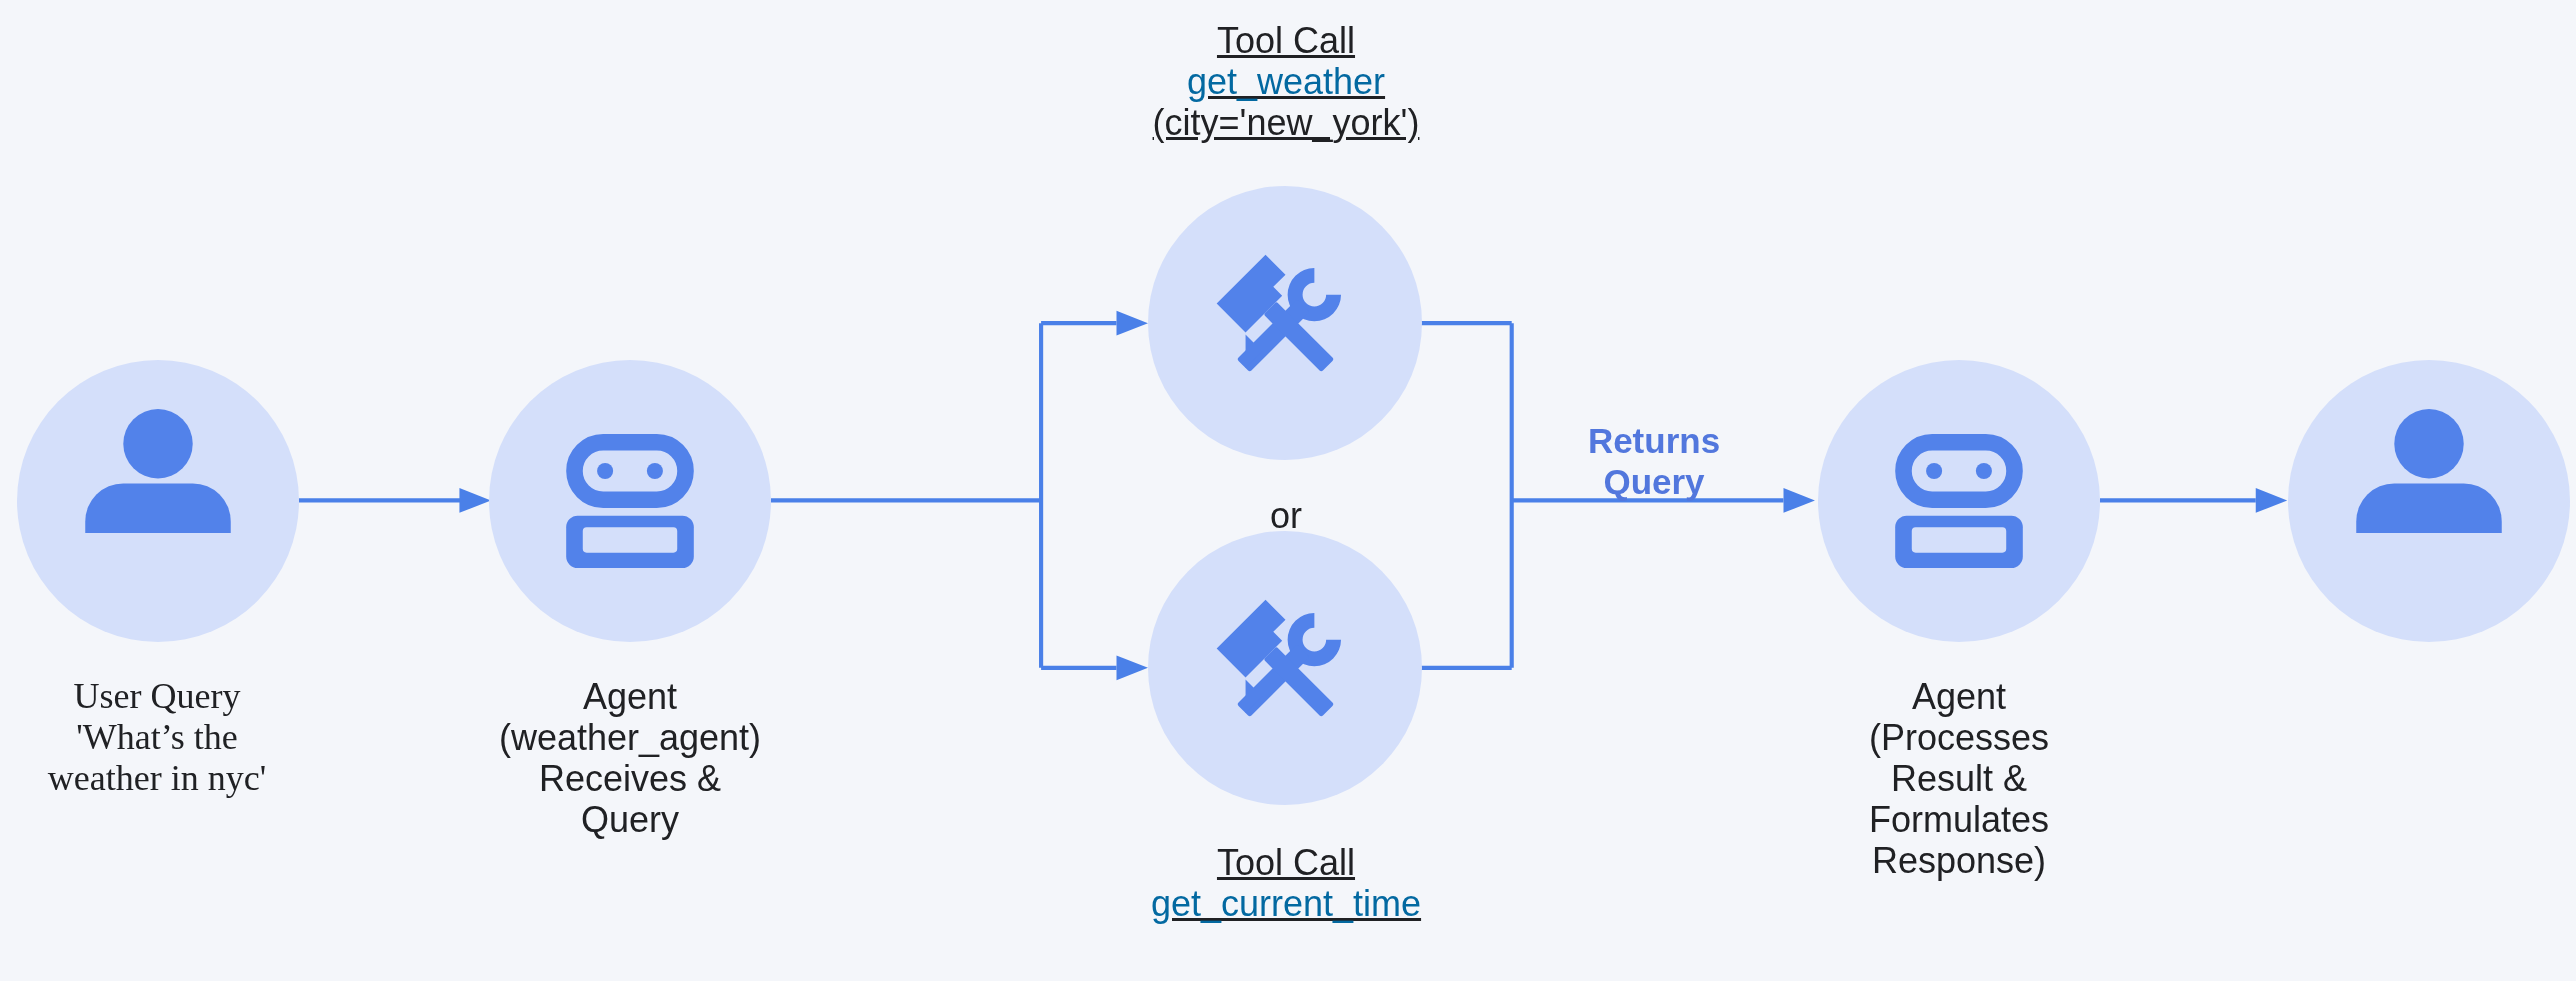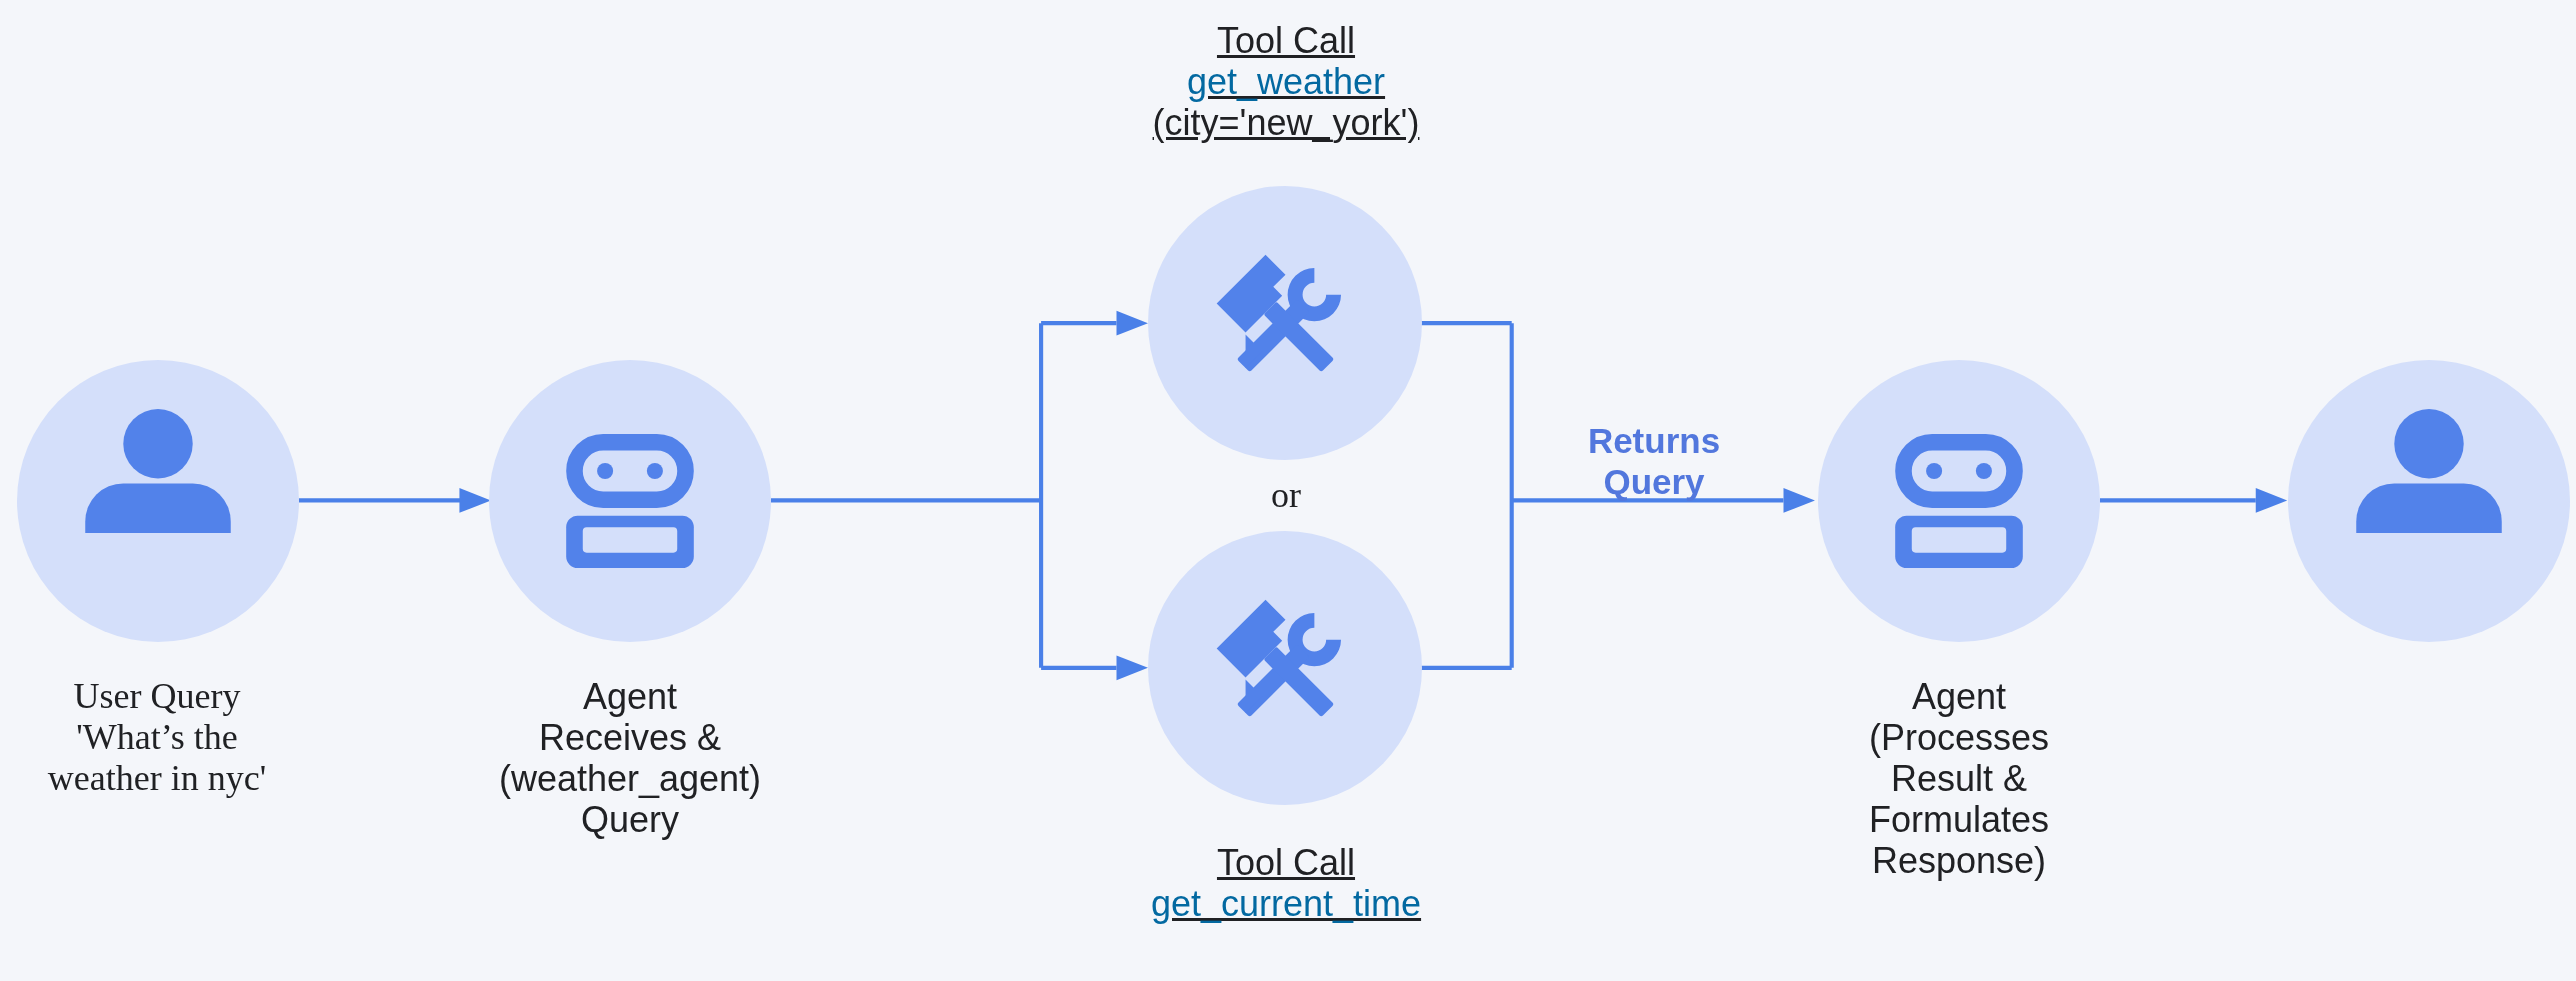--- a/index.html
+++ b/index.html
@@ -160,22 +160,22 @@
   </div>
 
   <div class="caption" style="left:157px; top:676px;font-family:Liberation Serif, serif;">
     <div>User Query</div>
     <div>'What’s the</div>
     <div>weather in nyc'</div>
   </div>
 
   <div class="caption" style="left:630px; top:676px;">
     <div>Agent</div>
+    <div>(weather_agent)</div>
     <div>Receives &amp;</div>
-    <div>(weather_agent)</div>
     <div>Query</div>
   </div>
 
   <div class="caption" style="left:1959px; top:676px;">
     <div>Agent</div>
     <div>(Processes</div>
     <div>Result &amp;</div>
     <div>Formulates</div>
     <div>Response)</div>
   </div>
@@ -185,21 +185,21 @@
     <div>Tool Call</div>
     <div class="tool-name">get_weather</div>
     <div>(city='new_york')</div>
   </div>
 
   <div class="tool-label" style="left:1286px; top:842px;">
     <div>Tool Call</div>
     <div class="tool-name">get_current_time</div>
   </div>
 
-  <div class="or-label" style="left:1286px; top:475px;font-family:Liberation Serif, serif;">or</div>
+  <div class="or-label" style="left:1286px; top:495px;">or</div>
 
 
   <div class="flow-label" style="left:1654px; top:420px;">
     <div>Returns</div>
     <div>Query</div>
   </div>
 
 </div>
 
 

